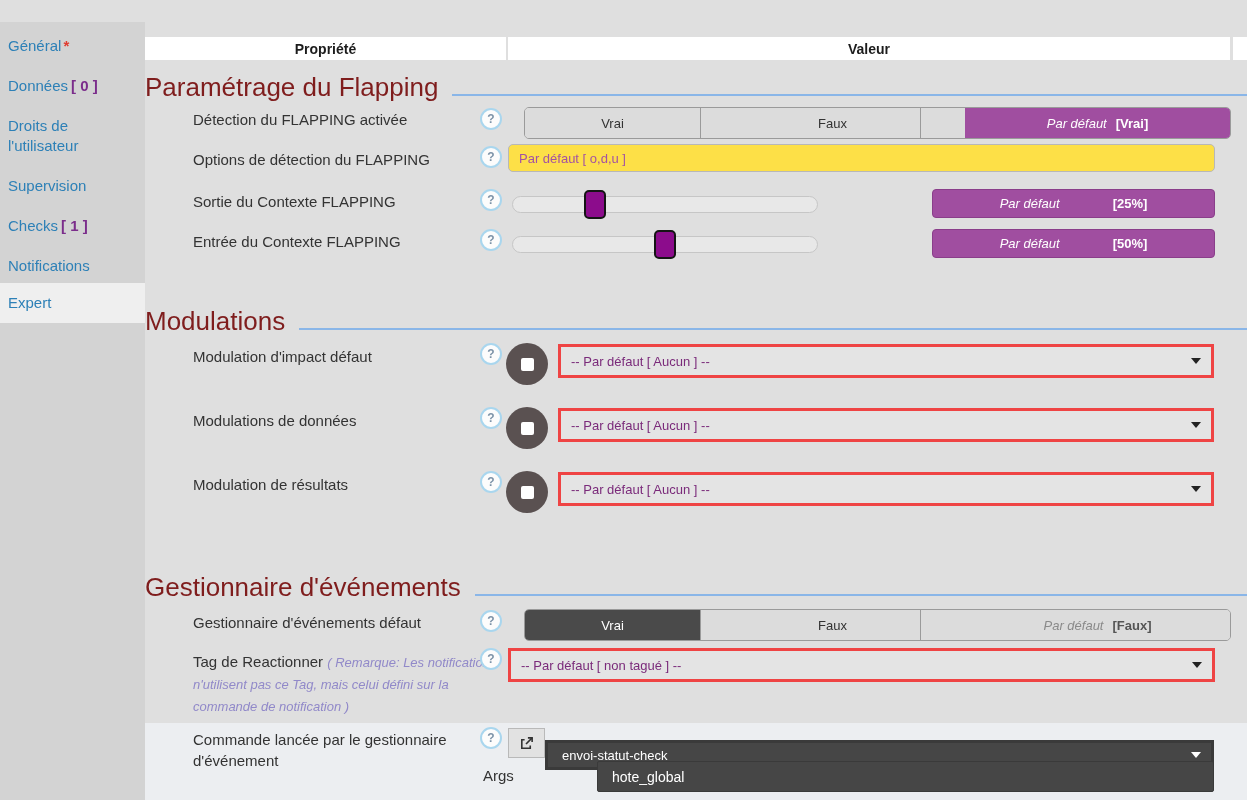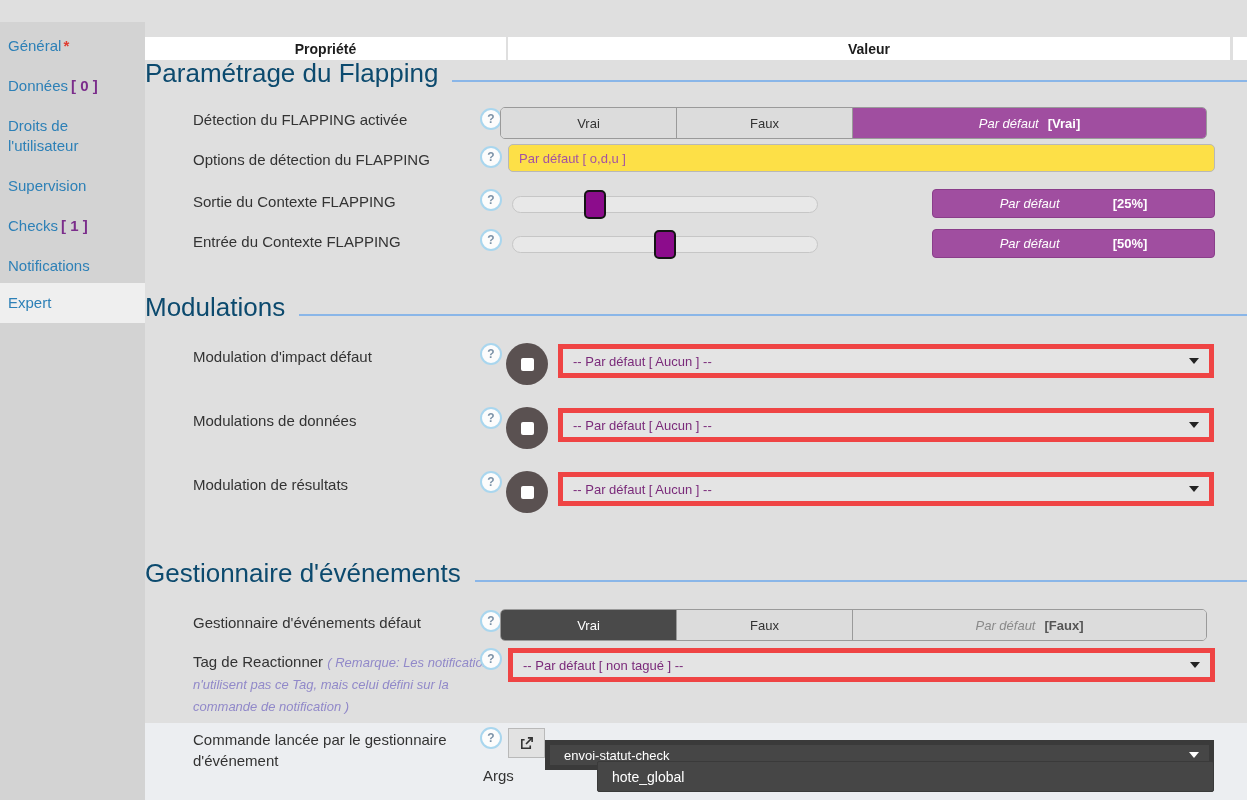--- a/index.html
+++ b/index.html
@@ -21,34 +21,34 @@
 
   
   .th-cell { position:absolute; top:37px; height:23px; background:#ffffff; color:#1c1c1c;
              font-size:14px; font-weight:bold; display:flex; align-items:center; justify-content:center; }
   .th-prop { left:145px; width:361px; }
   .th-val  { left:508px; width:722px; }
   .th-stub { left:1233px; width:14px; }
 
   
   .section-header { position:absolute; left:145px; width:1102px; display:flex; align-items:flex-end; }
-  .section-title { font-size:26px; color:#0c4a6e; white-space:nowrap; }
+  .section-title { font-size:26px; color:#7f1d1d; white-space:nowrap;margin-top:14px; }
   .section-line { flex:1; border-top:2px solid #8ab6e8; margin:0 0 7px 14px; }
 
   .rowlabel { position:absolute; left:193px; font-size:15px; color:#333; line-height:21px; }
   .note { font-style:italic; font-size:13px; color:#9189c9; }
 
   
   .help { position:absolute; left:480px; width:22px; height:22px; border-radius:50%;
           background:#fcfcfc; border:2px solid #a9d6ee; color:#7d93a8; font-size:12px; font-weight:bold;
           display:flex; align-items:center; justify-content:center; cursor:pointer; }
 
   
-  .toggle3 { position:absolute; left:500px; width:707px; height:32px; display:flex;
-             border:1px solid #9a9a9a; border-radius:5px; overflow:hidden; background:#dcdcdc; }
+  .toggle3 { position:absolute; left:524px; width:707px; height:32px; display:flex;
+             border:1px solid #9a9a9a; border-radius:5px; overflow:hidden; background:#dcdcdc;gap:44px; }
   .seg { width:176px; display:flex; align-items:center; justify-content:center; font-size:13px;
          background:#dcdcdc; border-right:1px solid #9a9a9a; color:#333; cursor:pointer; }
   .seg:last-child { border-right:none; flex:1; }
   .seg .ital { font-style:italic; }
   .seg .val { font-weight:bold; margin-left:9px; }
   .seg.purple { background:#a04ea0; color:#fff; }
   .seg.darksel { background:#4a4a4a; color:#fff; }
   .seg.defgray .ital { color:#8a8a8a; }
   .seg.defgray .val { color:#555; }
 
@@ -70,21 +70,21 @@
           display:flex; align-items:center; justify-content:center; cursor:pointer; }
   .pbtn .ital { font-style:italic; }
   .pbtn .val { font-weight:bold; margin-left:9px;padding-left:44px; }
 
   
   .circlebtn { position:absolute; left:506px; width:42px; height:42px; border-radius:50%;
                background:#5a5151; display:flex; align-items:center; justify-content:center; cursor:pointer; }
   .circlebtn .sq { width:13px; height:13px; background:#fff; border-radius:2px; }
 
   
-  .dd { position:absolute; background:#e4e4e4; border:5px solid #ef4444; display:flex; align-items:center;
+  .dd { position:absolute; background:#e4e4e4; border:3px solid #ef4444; display:flex; align-items:center;
         font-size:13px; color:#7a2a7a; padding:0 28px 0 10px; cursor:pointer; }
   .dd .caret { position:absolute; right:10px; width:0; height:0; border-left:5px solid transparent;
                border-right:5px solid transparent; border-top:6px solid #222; }
   .dd.dark { background:#464646; border-color:#3a3a3a; color:#fff; }
   .dd.dark .caret { border-top-color:#fff; }
 
   .dd-mod { left:558px; width:656px; height:34px; }
   .dd-tag { left:508px; top:648px; width:707px; height:34px; }
   .dd-cmd { left:545px; top:728px; width:669px; height:30px; padding-left:14px;margin-top:12px; }
 

